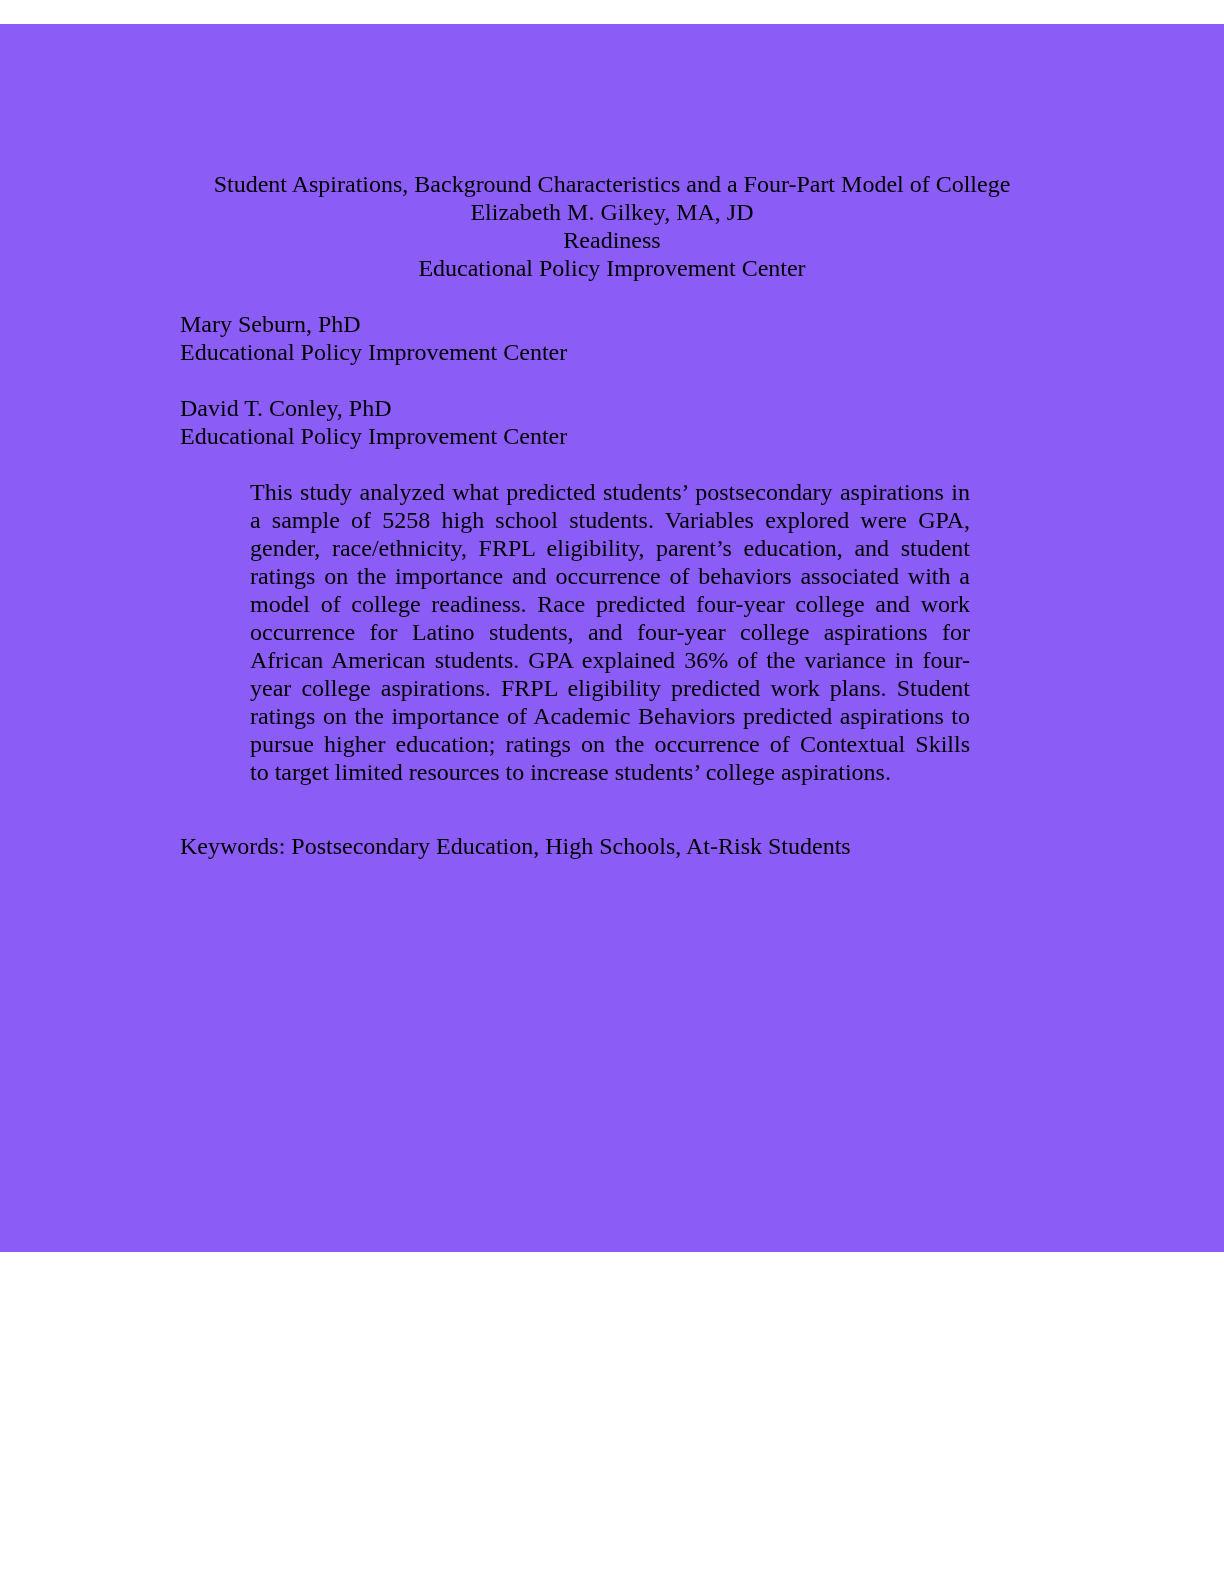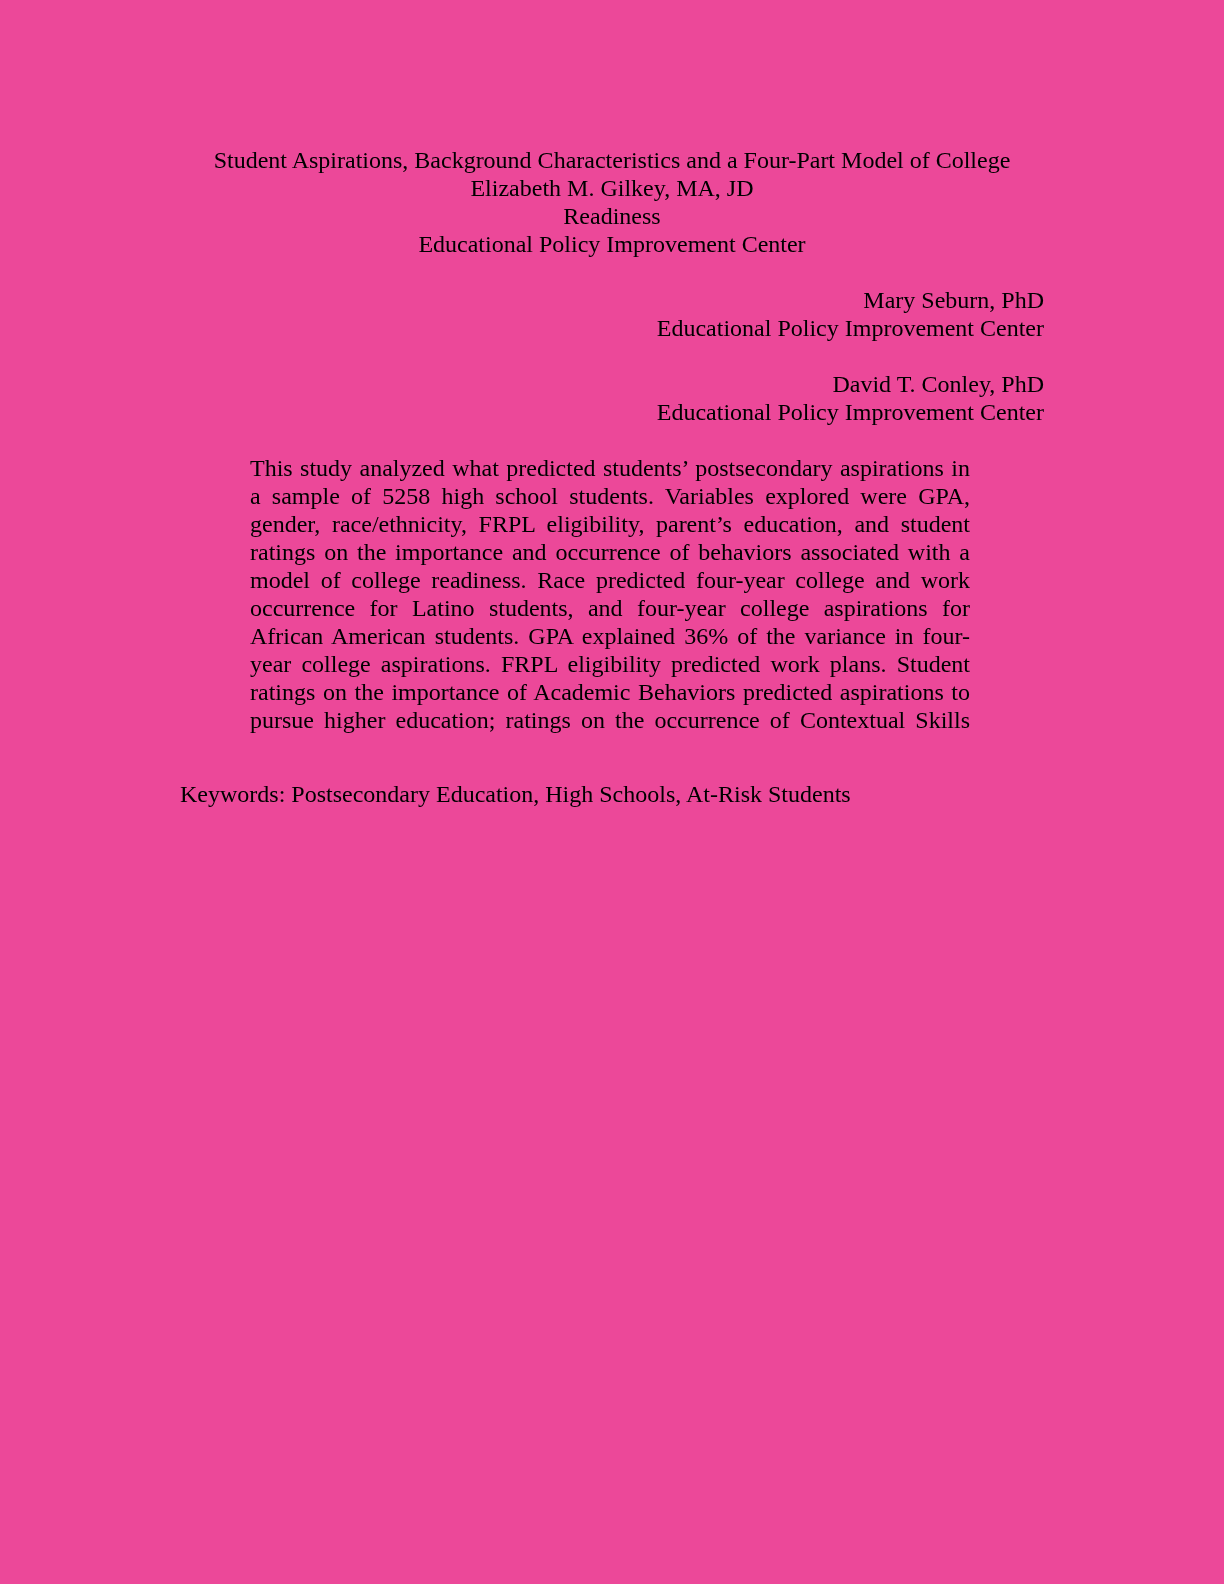--- a/index.html
+++ b/index.html
@@ -3,36 +3,37 @@
 <meta charset="utf-8">
 <style>
   html, body {
     margin: 0;
     padding: 0;
     background: #ffffff;
   }
   .page {
     position: relative;
     width: 1224px;
-    height: 1584px;
-    background: #ec4899;
+    height: 1228px;
+    background: #8b5cf6;
     color: #000000;
     font-family: "Liberation Serif", serif;
     font-size: 24px;
     line-height: 28px;
     box-sizing: border-box;
     padding: 146px 180px 0 180px;
     overflow: hidden;
+    margin-top: 24px;
   }
   .center-block {
     text-align: center;
   }
   .author-group {
     margin-top: 28px;
-    text-align: right;
+    text-align: left;
     font-family: Liberation Serif, serif;
   }
   .abstract {
     margin: 28px 74px 0 70px;
   }
   .jline {
     text-align: justify;
     text-align-last: justify;
     white-space: nowrap;
   }
@@ -73,19 +74,20 @@
     <div class="jline">This study analyzed what predicted students’ postsecondary aspirations in</div>
     <div class="jline">a sample of 5258 high school students. Variables explored were GPA,</div>
     <div class="jline">gender, race/ethnicity, FRPL eligibility, parent’s education, and student</div>
     <div class="jline">ratings on the importance and occurrence of behaviors associated with a</div>
     <div class="jline">model of college readiness. Race predicted four-year college and work</div>
     <div class="jline">occurrence for Latino students, and four-year college aspirations for</div>
     <div class="jline">African American students. GPA explained 36% of the variance in four-</div>
     <div class="jline">year college aspirations. FRPL eligibility predicted work plans. Student</div>
     <div class="jline">ratings on the importance of Academic Behaviors predicted aspirations to</div>
     <div class="jline">pursue higher education; ratings on the occurrence of Contextual Skills</div>
+    <div class="jline last">to target limited resources to increase students’ college aspirations.</div>
   </div>
 
   <div class="keywords">
     <span class="kw-label">Keywords:</span><span> Postsecondary Education, High Schools, At-Risk Students</span>
   </div>
 
 </div>
 
 </body></html>

